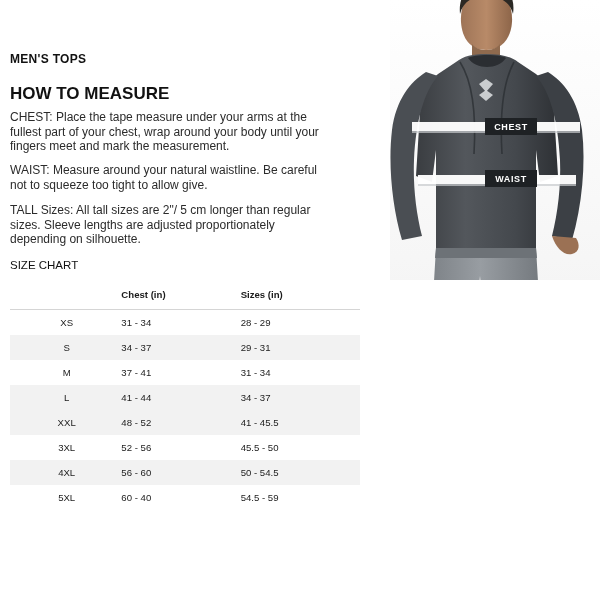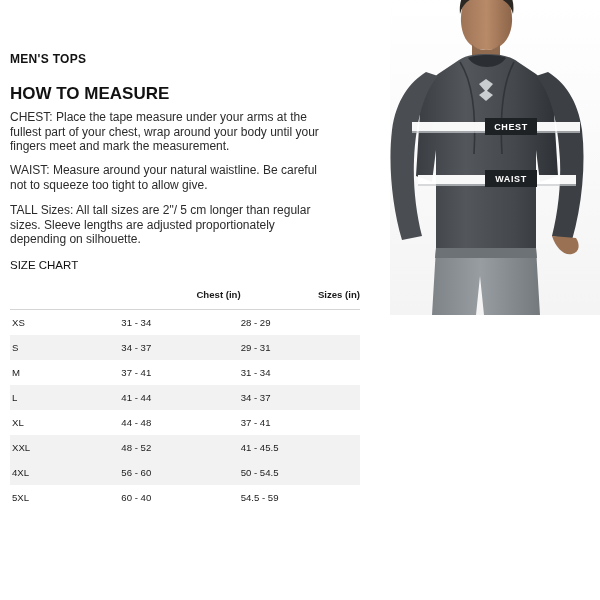--- a/index.html
+++ b/index.html
@@ -20,21 +20,21 @@
     height: 600px;
     background: #ffffff;
   }
 
   
   .hero {
     position: absolute;
     left: 390px;
     top: 0;
     width: 210px;
-    height: 315px;
+    height: 280px;
     overflow: hidden;
     background: #fde047;
   }
   .hero-bg {
     position: absolute;
     inset: 0;
     background: linear-gradient(180deg, #ffffff 0%, #fdfdfd 60%, #f6f6f6 100%);
   }
   .hero svg {
     position: absolute;
@@ -93,36 +93,36 @@
   
   .table {
     position: absolute;
     left: 10px;
     top: 283px;
     width: 350px;
     border-collapse: collapse;
     font-size: 9.6px;
   }
   .table th {
-    text-align: right;
+    text-align: left;
     font-weight: bold;
     font-size: 9.6px;
     color: #1a1a1a;
     padding: 6px 0 9px 0;
     border-bottom: 1px solid #d5d5d5;
   }
   .table td {
     padding: 7px 0 7px 0;
     color: #222;
     border: none;
   }
   .table tbody tr.alt td {
     background: #f2f2f2;
   }
-  .col-size   { width: 110px; padding-left: 2px !important; }
+  .col-size   { width: 110px; padding-left: 2px !important; text-align: center; }
   .col-chest  { width: 120px; }
   .col-waist  { width: 120px; }
   .table th.col-size { padding-left: 2px; }
   .table td.col-size { padding-left: 2px; }
 </style>
 </head>
 <body>
 
 <div class="page">
 
@@ -231,30 +231,30 @@
       <tr>
         <td class="col-size">M</td>
         <td class="col-chest">37 - 41</td>
         <td class="col-waist">31 - 34</td>
       </tr>
       <tr class="alt">
         <td class="col-size">L</td>
         <td class="col-chest">41 - 44</td>
         <td class="col-waist">34 - 37</td>
       </tr>
-      <tr>
-        <td class="col-size">XL</td>
-        <td class="col-chest">44 - 48</td>
-        <td class="col-waist">37 - 41</td>
-      </tr>
       <tr class="alt">
         <td class="col-size">XXL</td>
         <td class="col-chest">48 - 52</td>
         <td class="col-waist">41 - 45.5</td>
       </tr>
+      <tr>
+        <td class="col-size">3XL</td>
+        <td class="col-chest">52 - 56</td>
+        <td class="col-waist">45.5 - 50</td>
+      </tr>
       <tr class="alt">
         <td class="col-size">4XL</td>
         <td class="col-chest">56 - 60</td>
         <td class="col-waist">50 - 54.5</td>
       </tr>
       <tr>
         <td class="col-size">5XL</td>
         <td class="col-chest">60 - 40</td>
         <td class="col-waist">54.5 - 59</td>
       </tr>

